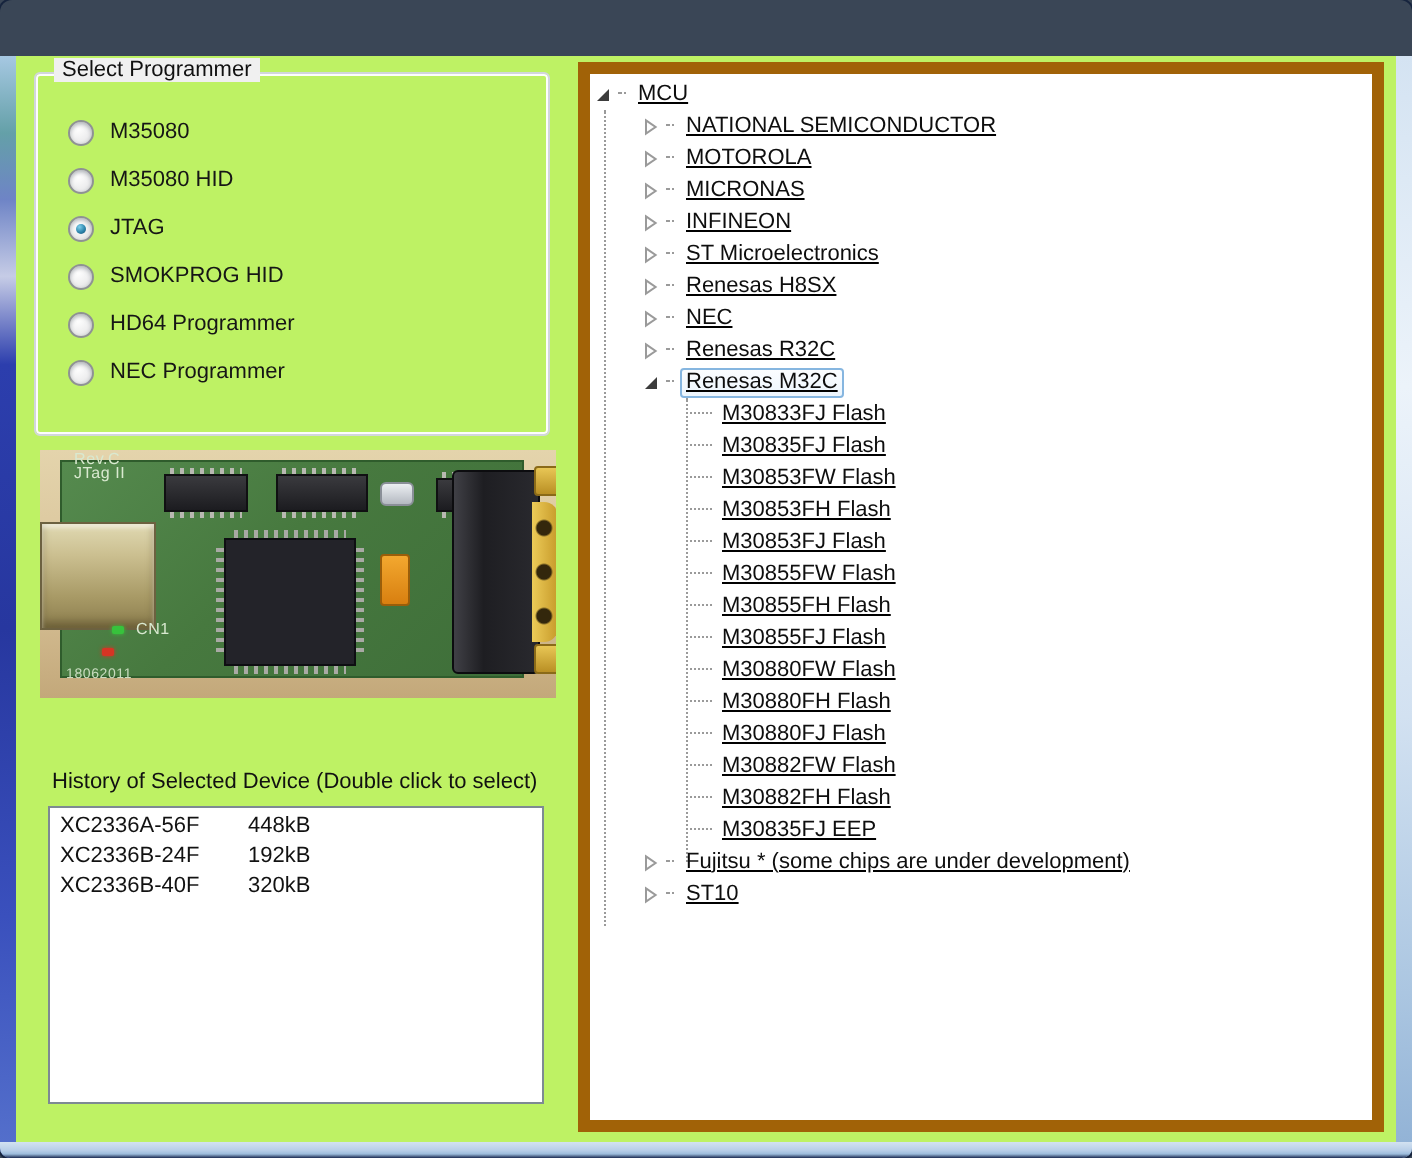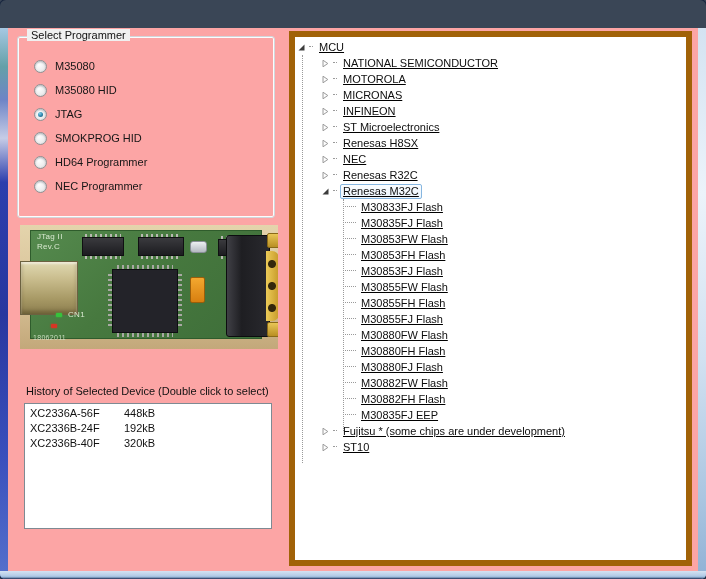--- a/index.html
+++ b/index.html
@@ -15,21 +15,21 @@
     border-radius:3px;background:linear-gradient(180deg,#efb1a2 0%,#e19484 18%,#ca6450 45%,#b64a32 48%,#c5573d 75%,#dd8560 100%);
     box-shadow:inset 0 1px 0 rgba(255,255,255,.55),0 1px 2px rgba(30,40,70,.35);
     display:flex;align-items:center;justify-content:center;cursor:default;z-index:5;}
   .frame-left{position:absolute;left:0;top:28px;bottom:0;width:8px;
     background:linear-gradient(180deg,#a6c8e2 0%,#64a0a8 7%,#6e84c6 13%,#c6cce6 20%,#2c3ead 28%,#27379f 52%,#3a50bd 78%,#5571cc 100%);}
   .frame-right{position:absolute;right:0;top:28px;bottom:0;width:8px;
     background:linear-gradient(180deg,#d4e3f2 0%,#ecf3fa 30%,#d2e1f1 60%,#abc6e1 85%,#90b1d5 100%);}
   .frame-bottom{position:absolute;left:0;bottom:0;right:0;height:8px;
     background:linear-gradient(180deg,#d3e2f1 0%,#b6cde7 55%,#9cbcdc 75%,#1b2b52 100%);}
   
-  .content{position:absolute;left:8px;top:28px;right:8px;bottom:8px;background:#fca5a5;}
+  .content{position:absolute;left:8px;top:28px;right:8px;bottom:8px;background:#bef264;}
   
   .groupbox{position:absolute;left:9px;top:8px;width:256px;height:180px;
     border:1px solid #d2d7db;border-radius:3px;box-shadow:inset 0 0 0 1px #fdfdfd;}
   .groupbox-legend{position:absolute;top:-8px;left:9px;background:#f0f0f0;padding:0 4px;
     font-size:11px;color:#111;}
   .radio-col{position:absolute;left:16px;top:17px;}
   .radio-row{display:flex;align-items:center;height:24px;}
   .radio-circle{width:13px;height:13px;border-radius:50%;border:1px solid #8f9294;box-sizing:border-box;
     background:radial-gradient(circle at 35% 30%,#ffffff 0%,#ededee 60%,#d8dadb 100%);
     box-shadow:inset 0 1px 2px rgba(90,100,110,.45);margin-right:8px;position:relative;flex:0 0 auto;}
@@ -76,21 +76,21 @@
     background:linear-gradient(180deg,#e8c655,#b98f24);border:1px solid #8a6a18;}
   .db9-knob.top{top:8px;} .db9-knob.bot{top:97px;}
   .screw{position:absolute;left:213px;width:12px;height:13px;border-radius:2px;
     background:linear-gradient(180deg,#d4d4da,#8d8d96);border:1px solid #5f5f66;}
   .screw.top{top:14px;} .screw.bot{top:91px;}
   .led{position:absolute;width:6px;height:4px;border-radius:1px;}
   .led.green{left:36px;top:88px;background:#37c23c;box-shadow:0 0 2px #37c23c;}
   .led.red{left:31px;top:99px;background:#d63524;box-shadow:0 0 2px #d63524;}
   
   .history-label{position:absolute;left:18px;top:357px;font-size:11px;color:#111;}
-  .listbox{position:absolute;left:16px;top:375px;width:248px;height:126px;background:#fff;
+  .listbox{position:absolute;left:16px;top:375px;width:248px;height:149px;background:#fff;
     border:1px solid #7e8a93;box-sizing:border-box;padding:2px 0;overflow:hidden;}
   .list-row{display:flex;font-size:11px;color:#121212;line-height:15px;padding:0 5px;}
   .item-name{display:inline-block;width:94px;}
   
   .tree-panel{position:absolute;left:281px;top:3px;width:403px;height:535px;background:#ffffff;
     border:6px solid #a16207;box-sizing:border-box;overflow:hidden;text-decoration:underline;}
   .tree-rows{position:relative;padding-top:2px;}
   .tree-row{display:flex;align-items:center;height:16px;position:relative;}
   .tree-row.lvl0{margin-left:2px;} .tree-row.lvl1{margin-left:26px;} .tree-row.lvl2{margin-left:48px;align-items:center;}
   .twisty{width:9px;height:9px;display:inline-flex;flex:0 0 auto;margin-right:3px;}
@@ -157,21 +157,21 @@
       <div class="cap"></div>
       <div class="screw top"></div>
       <div class="screw bot"></div>
       <div class="db9-body"></div>
       <div class="db9-shell"></div>
       <div class="db9-knob top"></div>
       <div class="db9-knob bot"></div>
       <div class="led green"></div>
       <div class="led red"></div>
       <span class="silk" style="left:17px;top:7px;">JTag II</span>
-      <span class="silk" style="left:17px;top:17px;">Rev.C</span>
+      <span class="silk" style="left:17px;top:0;">Rev.C</span>
       <span class="silk" style="left:13px;top:85px;margin-left:35px;">CN1</span>
       <span class="silk date" style="left:13px;top:108px;">18062011</span>
     </div>
 
     <div class="history-label">History of Selected Device (Double click to select)</div>
     <div class="listbox">
         <div class="list-row">
           <span class="item-name">XC2336A-56F</span>
           <span class="item-size">448kB</span>
         </div>

